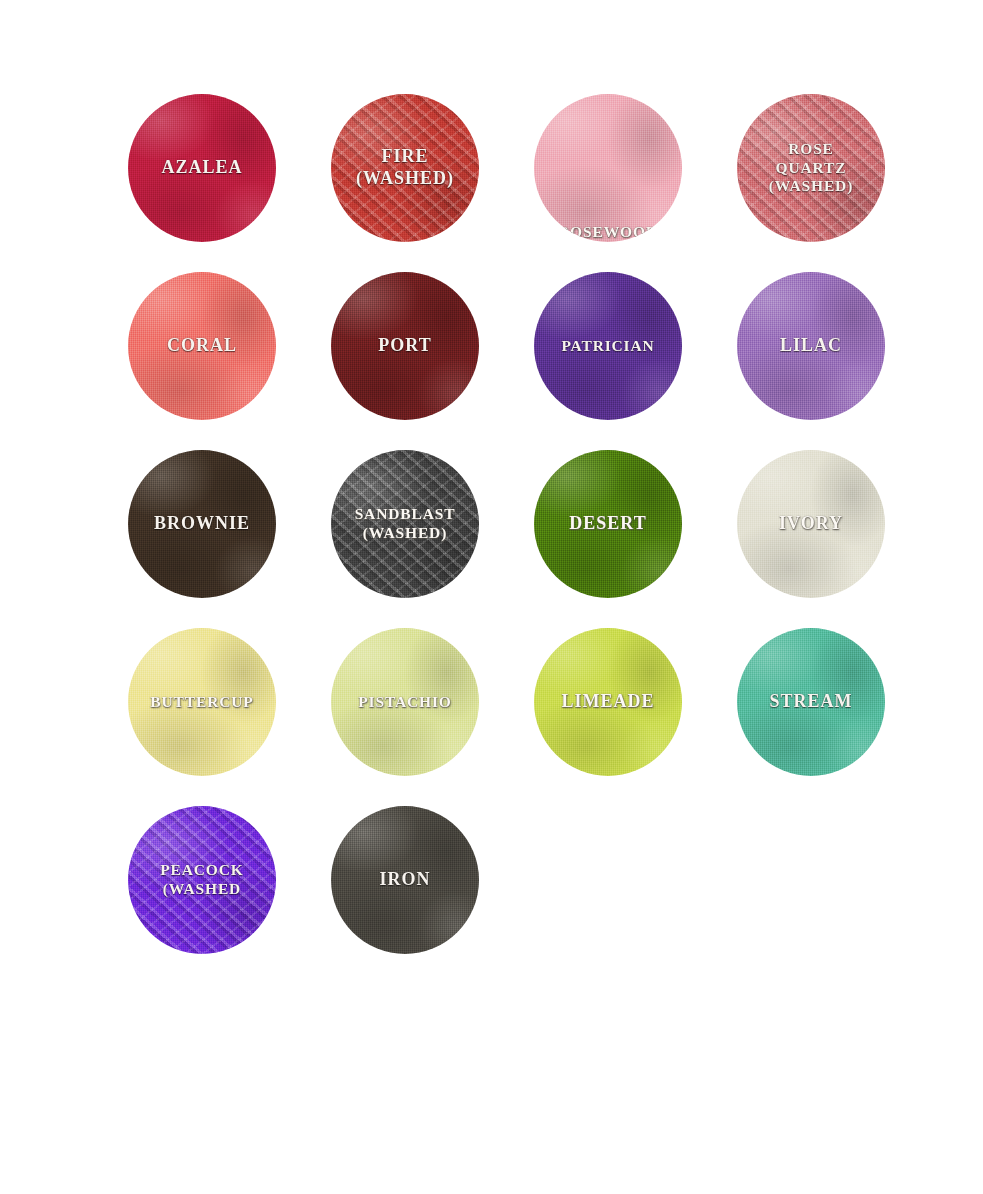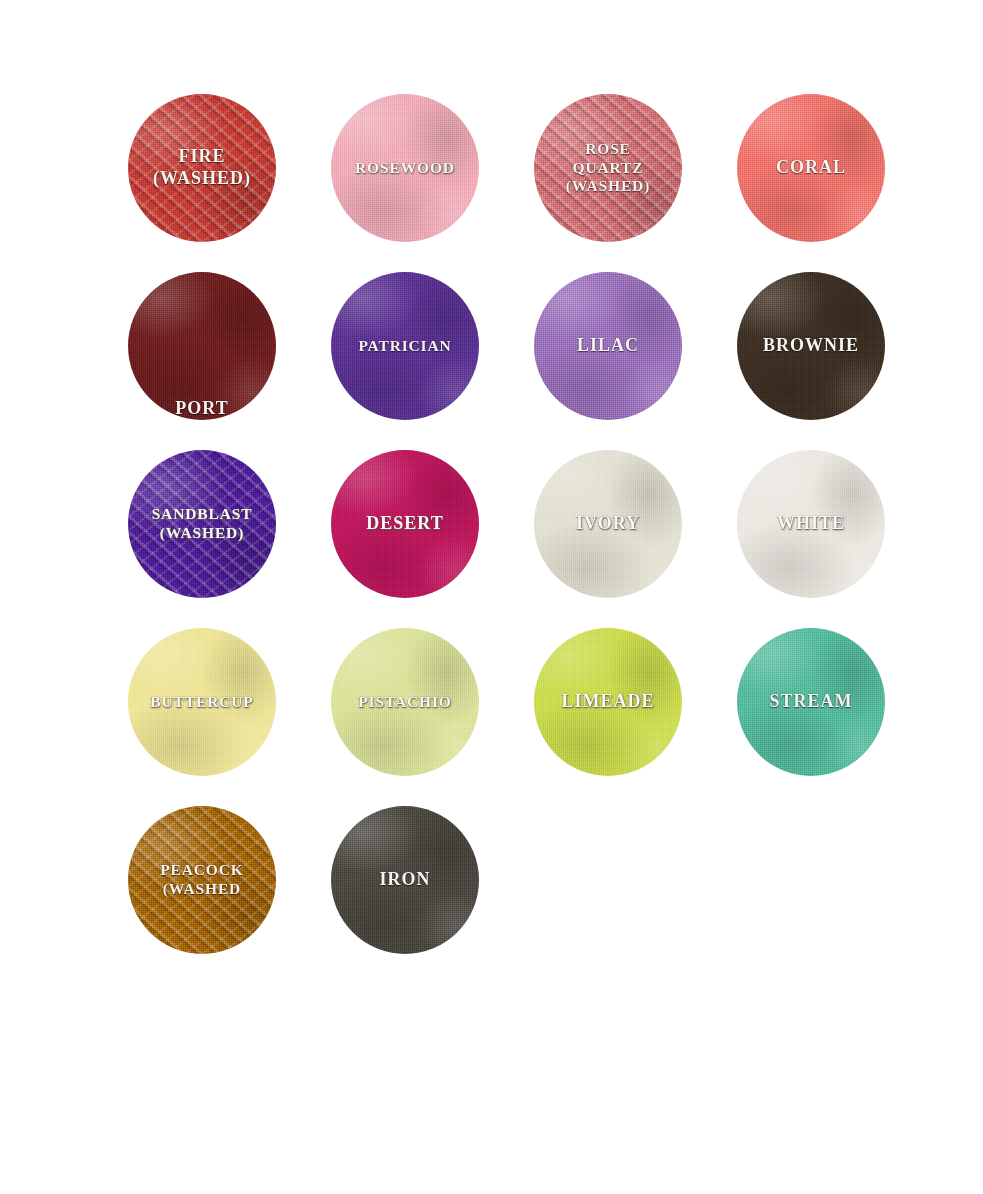--- a/index.html
+++ b/index.html
@@ -123,105 +123,105 @@
       0 0 1px rgba(60,56,50,0.6);
   }
 
   .swatch-label.sz-sm { font-size: 15.5px; }
 </style>
 </head>
 <body>
 
 <div id="swatch-board">
   <div class="swatch-grid">
+      <div class="swatch" style="background: rgb(189, 30, 63);">
+        <span class="mottle"></span>
+        <span class="weave"></span>
+        <span class="swatch-label light ">AZALEA</span>
+      </div>
       <div class="swatch washed" style="background: rgb(194, 58, 51);">
         <span class="mottle"></span>
         <span class="weave"></span>
         <span class="swatch-label light ">FIRE
 (WASHED)</span>
       </div>
-      <div class="swatch" style="background: rgb(240, 172, 184);">
+      <div class="swatch" style="background: rgb(240, 172, 184); align-items: flex-end;">
         <span class="mottle"></span>
         <span class="weave"></span>
         <span class="swatch-label dark sz-sm">ROSEWOOD</span>
       </div>
       <div class="swatch washed" style="background: rgb(207, 109, 114); justify-content: center;">
         <span class="mottle"></span>
         <span class="weave"></span>
         <span class="swatch-label light sz-sm">ROSE
 QUARTZ
 (WASHED)</span>
       </div>
       <div class="swatch" style="background: rgb(240, 115, 108);">
         <span class="mottle"></span>
         <span class="weave"></span>
         <span class="swatch-label light ">CORAL</span>
       </div>
-      <div class="swatch" style="background: rgb(110, 31, 32); align-items: flex-end;">
+      <div class="swatch" style="background: rgb(110, 31, 32);">
         <span class="mottle"></span>
         <span class="weave"></span>
         <span class="swatch-label light ">PORT</span>
       </div>
       <div class="swatch" style="background: rgb(91, 51, 146);">
         <span class="mottle"></span>
         <span class="weave"></span>
         <span class="swatch-label light sz-sm">PATRICIAN</span>
       </div>
       <div class="swatch" style="background: rgb(154, 113, 187);">
         <span class="mottle"></span>
         <span class="weave"></span>
         <span class="swatch-label light ">LILAC</span>
       </div>
       <div class="swatch" style="background: rgb(62, 48, 36);">
         <span class="mottle"></span>
         <span class="weave"></span>
         <span class="swatch-label light ">BROWNIE</span>
       </div>
-      <div class="swatch washed" style="background: #4c1d95;">
+      <div class="swatch washed" style="background: #404040;">
         <span class="mottle"></span>
         <span class="weave"></span>
         <span class="swatch-label dark sz-sm">SANDBLAST
 (WASHED)</span>
       </div>
-      <div class="swatch" style="background: #be185d;">
+      <div class="swatch" style="background: #4d7c0f;">
         <span class="mottle"></span>
         <span class="weave"></span>
         <span class="swatch-label dark ">DESERT</span>
       </div>
       <div class="swatch" style="background: rgb(227, 225, 210);">
         <span class="mottle"></span>
         <span class="weave"></span>
         <span class="swatch-label dark ">IVORY</span>
       </div>
-      <div class="swatch" style="background: rgb(235, 232, 225);">
-        <span class="mottle"></span>
-        <span class="weave"></span>
-        <span class="swatch-label dark ">WHITE</span>
-      </div>
       <div class="swatch" style="background: rgb(238, 229, 150);">
         <span class="mottle"></span>
         <span class="weave"></span>
         <span class="swatch-label dark sz-sm">BUTTERCUP</span>
       </div>
       <div class="swatch" style="background: rgb(220, 227, 154);">
         <span class="mottle"></span>
         <span class="weave"></span>
         <span class="swatch-label dark sz-sm">PISTACHIO</span>
       </div>
       <div class="swatch" style="background: rgb(203, 220, 78);">
         <span class="mottle"></span>
         <span class="weave"></span>
         <span class="swatch-label dark ">LIMEADE</span>
       </div>
       <div class="swatch" style="background: rgb(85, 187, 158);">
         <span class="mottle"></span>
         <span class="weave"></span>
         <span class="swatch-label light ">STREAM</span>
       </div>
-      <div class="swatch washed" style="background: #a16207;">
+      <div class="swatch washed" style="background: #6d28d9;">
         <span class="mottle"></span>
         <span class="weave"></span>
         <span class="swatch-label light sz-sm">PEACOCK
 (WASHED</span>
       </div>
       <div class="swatch" style="background: rgb(75, 72, 65);">
         <span class="mottle"></span>
         <span class="weave"></span>
         <span class="swatch-label light ">IRON</span>
       </div>

